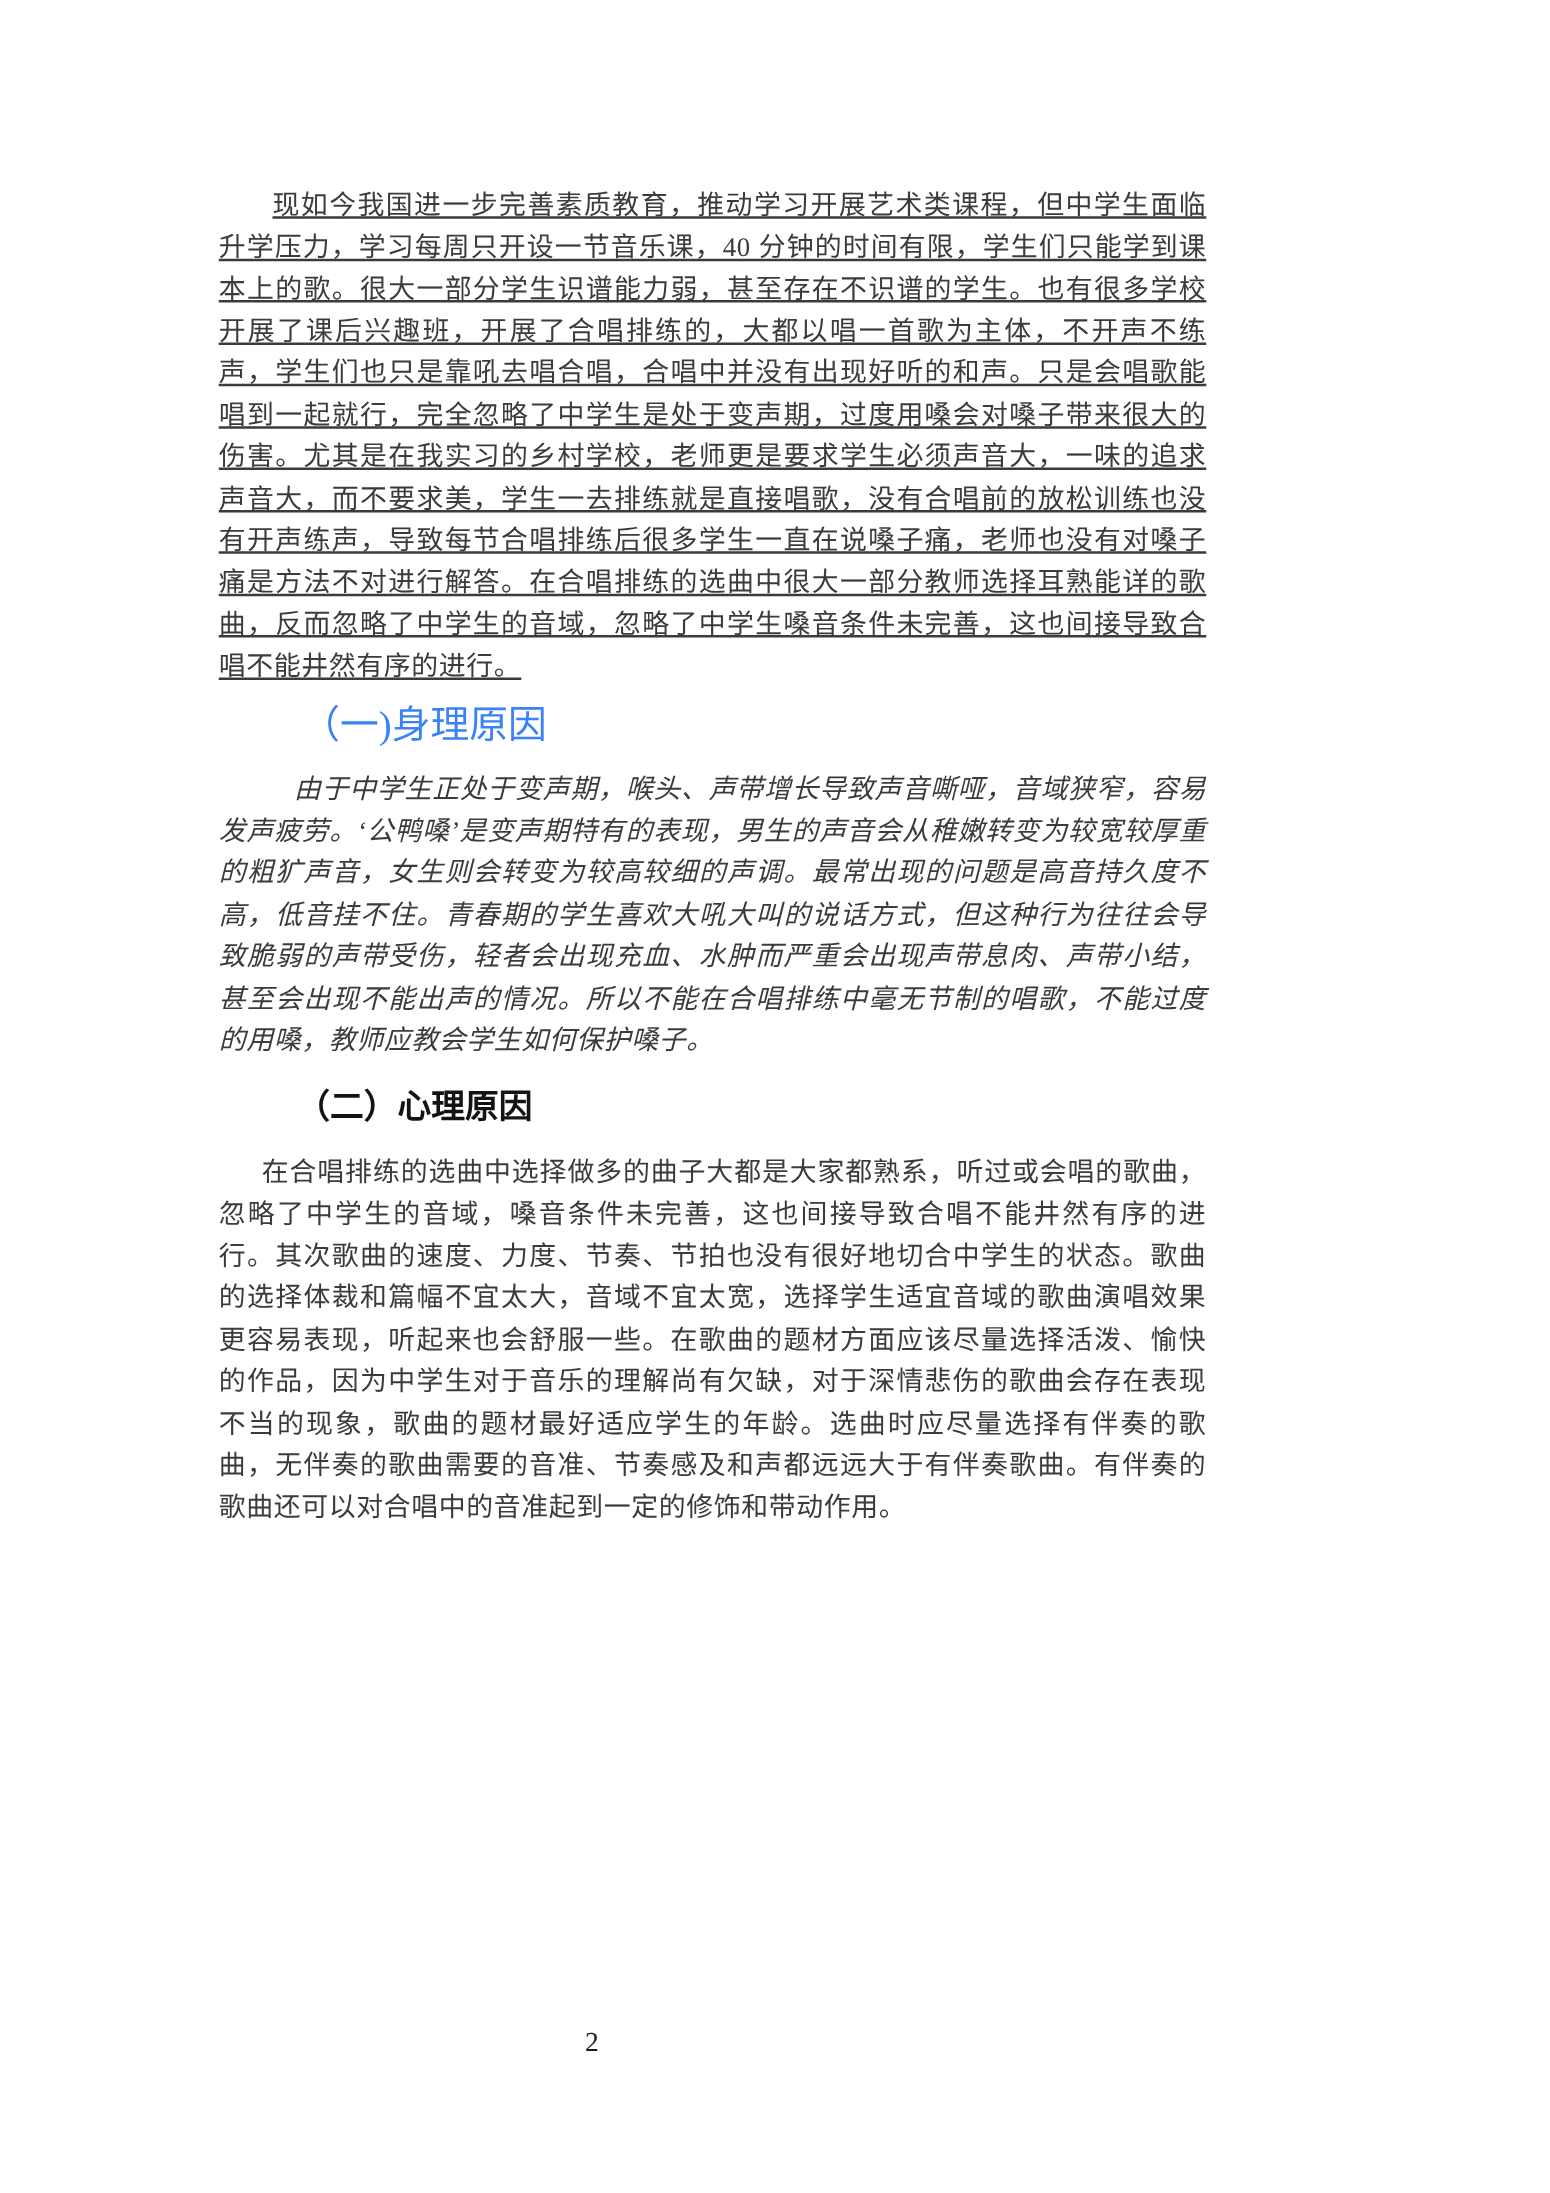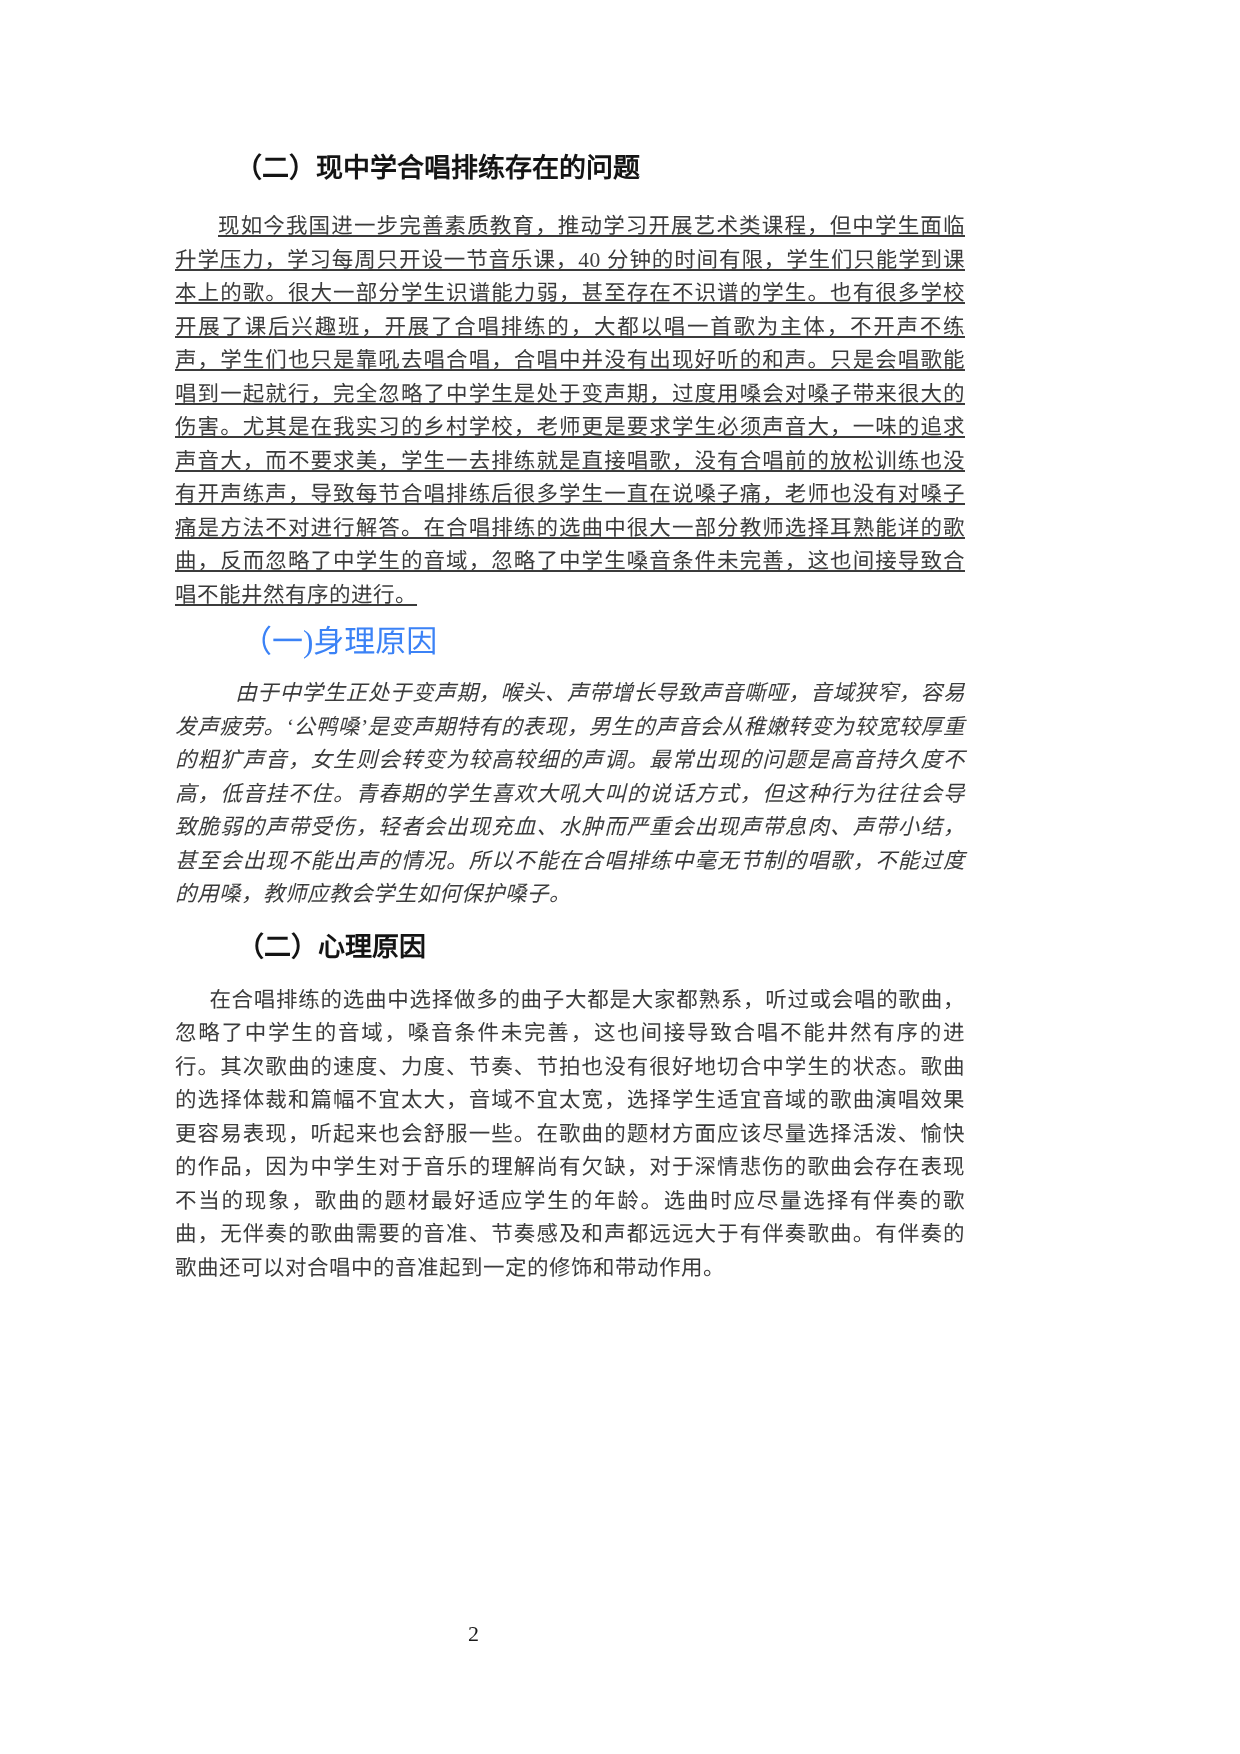--- a/index.html
+++ b/index.html
@@ -81,21 +81,20 @@
     color: #1a1a1a;
     font-family: "Liberation Serif", "DejaVu Serif", serif;
   }
 </style>
 </head>
 <body>
 
 <div class="page">
   <div class="content">
 
-    <h2 class="h-black h-sub">（二）现中学合唱排练存在的问题</h2>
 
     <p class="body-para indent-2 gap-after-para">现如今我国进一步完善素质教育，推动学习开展艺术类课程，但中学生面临升学压力，学习每周只开设一节音乐课，40 分钟的时间有限，学生们只能学到课本上的歌。很大一部分学生识谱能力弱，甚至存在不识谱的学生。也有很多学校开展了课后兴趣班，开展了合唱排练的，大都以唱一首歌为主体，不开声不练声，学生们也只是靠吼去唱合唱，合唱中并没有出现好听的和声。只是会唱歌能唱到一起就行，完全忽略了中学生是处于变声期，过度用嗓会对嗓子带来很大的伤害。尤其是在我实习的乡村学校，老师更是要求学生必须声音大，一味的追求声音大，而不要求美，学生一去排练就是直接唱歌，没有合唱前的放松训练也没有开声练声，导致每节合唱排练后很多学生一直在说嗓子痛，老师也没有对嗓子痛是方法不对进行解答。在合唱排练的选曲中很大一部分教师选择耳熟能详的歌曲，反而忽略了中学生的音域，忽略了中学生嗓音条件未完善，这也间接导致合唱不能井然有序的进行。</p>
 
 
     <h2 class="h-serif">（一)身理原因</h2>
 
     <p class="body-para indent-28 gap-after-para2">由于中学生正处于变声期，喉头、声带增长导致声音嘶哑，音域狭窄，容易发声疲劳。‘公鸭嗓’是变声期特有的表现，男生的声音会从稚嫩转变为较宽较厚重的粗犷声音，女生则会转变为较高较细的声调。最常出现的问题是高音持久度不高，低音挂不住。青春期的学生喜欢大吼大叫的说话方式，但这种行为往往会导致脆弱的声带受伤，轻者会出现充血、水肿而严重会出现声带息肉、声带小结，甚至会出现不能出声的情况。所以不能在合唱排练中毫无节制的唱歌，不能过度的用嗓，教师应教会学生如何保护嗓子。</p>
 
     <h2 class="h-black h-cause">（二）心理原因</h2>
 

